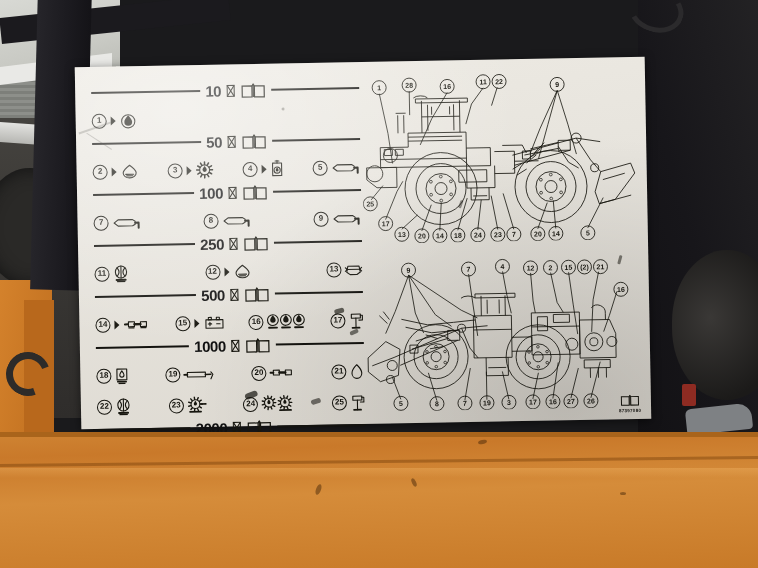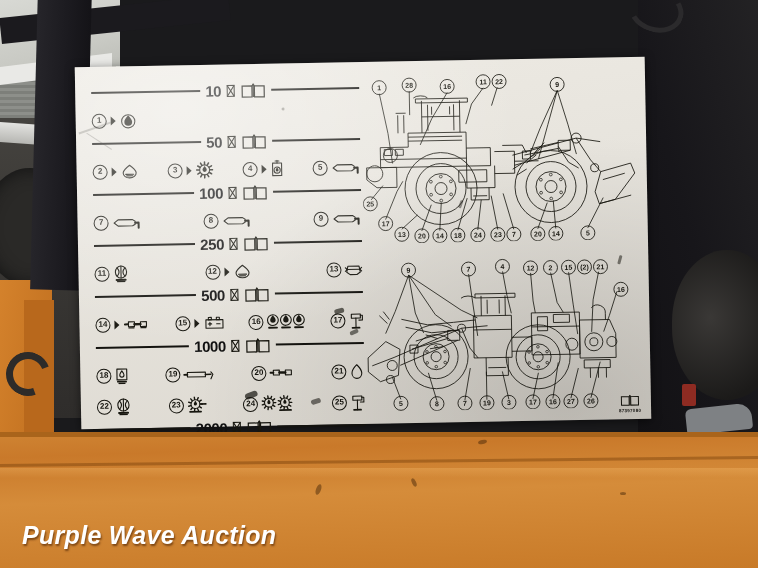--- a/index.html
+++ b/index.html
@@ -1134,14 +1134,13 @@
 
   <div class="orange-body"></div>
   <div class="orange-edge"></div>
   <div class="orange-seam"></div>
   <div class="orange-seam2"></div>
   <div class="blem" style="left:478px;top:440px;width:9px;height:4px;transform:rotate(-14deg);"></div>
   <div class="blem" style="left:316px;top:484px;width:5px;height:11px;transform:rotate(20deg);"></div>
   <div class="blem" style="left:620px;top:492px;width:6px;height:3px;"></div>
   <div class="blem" style="left:412px;top:478px;width:4px;height:9px;transform:rotate(-26deg);"></div>
 
-  <div class="watermark">Purple Wave Auction</div>
 </div>
 
 </body></html>

